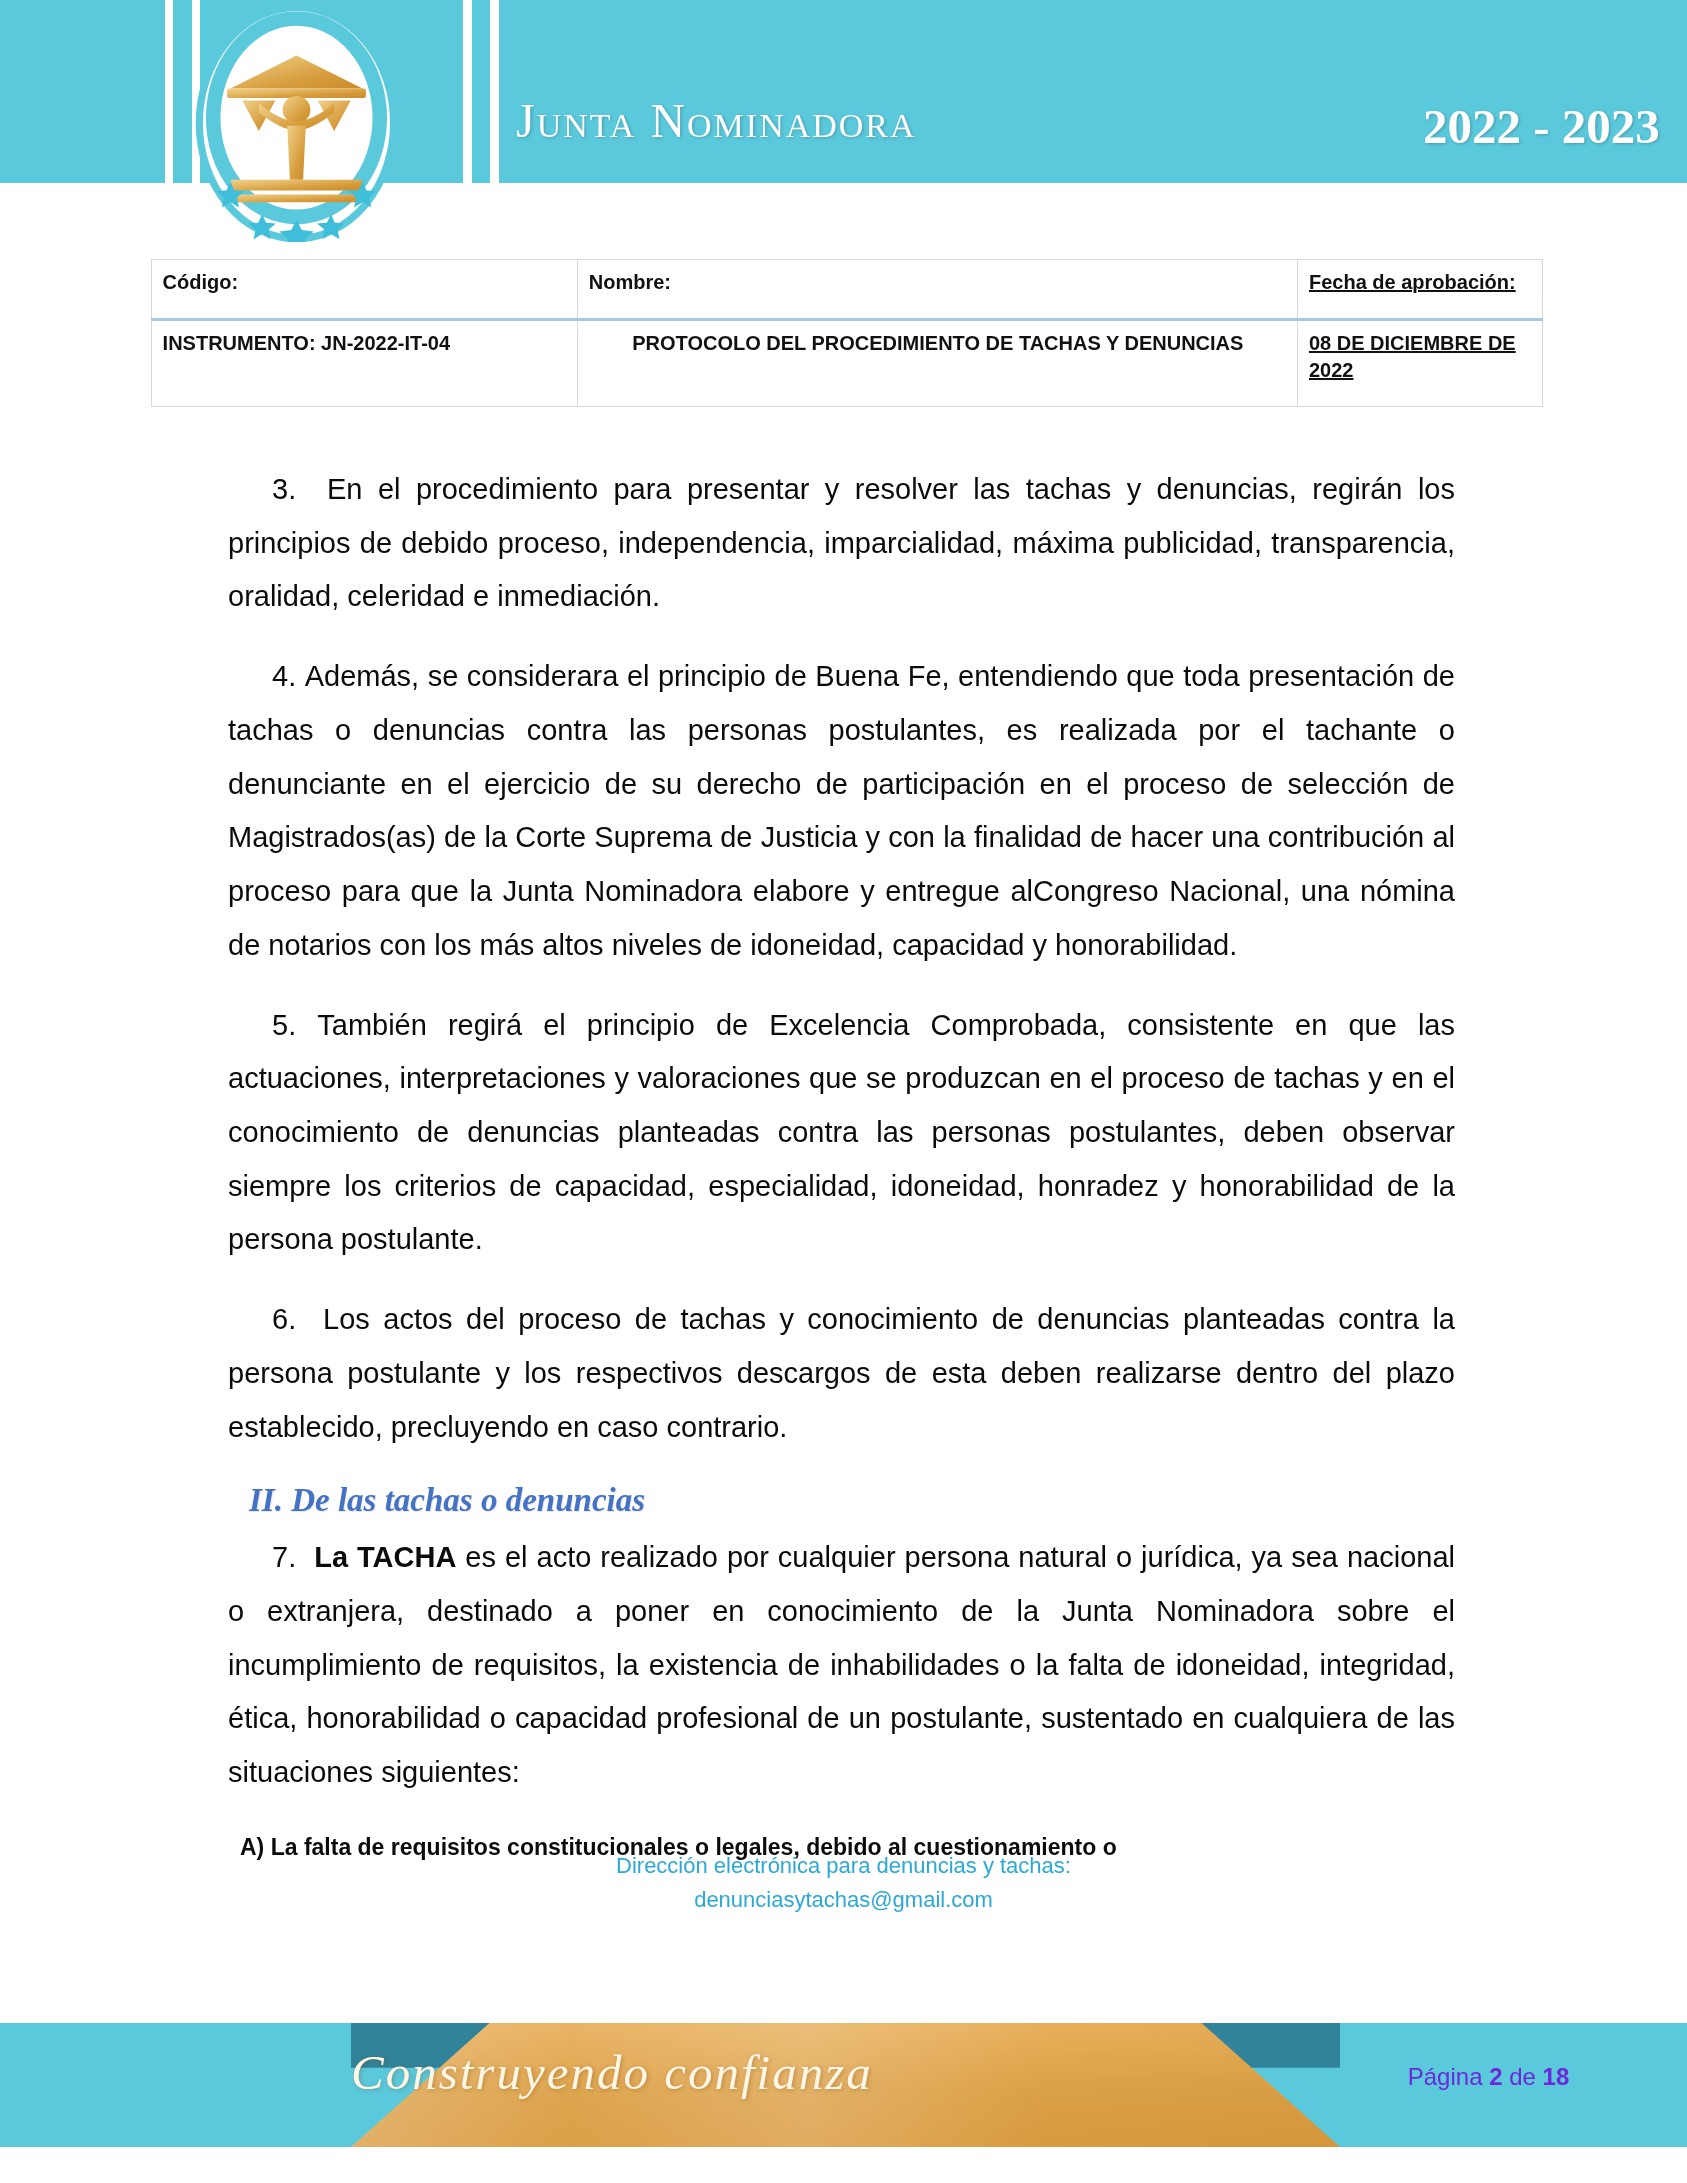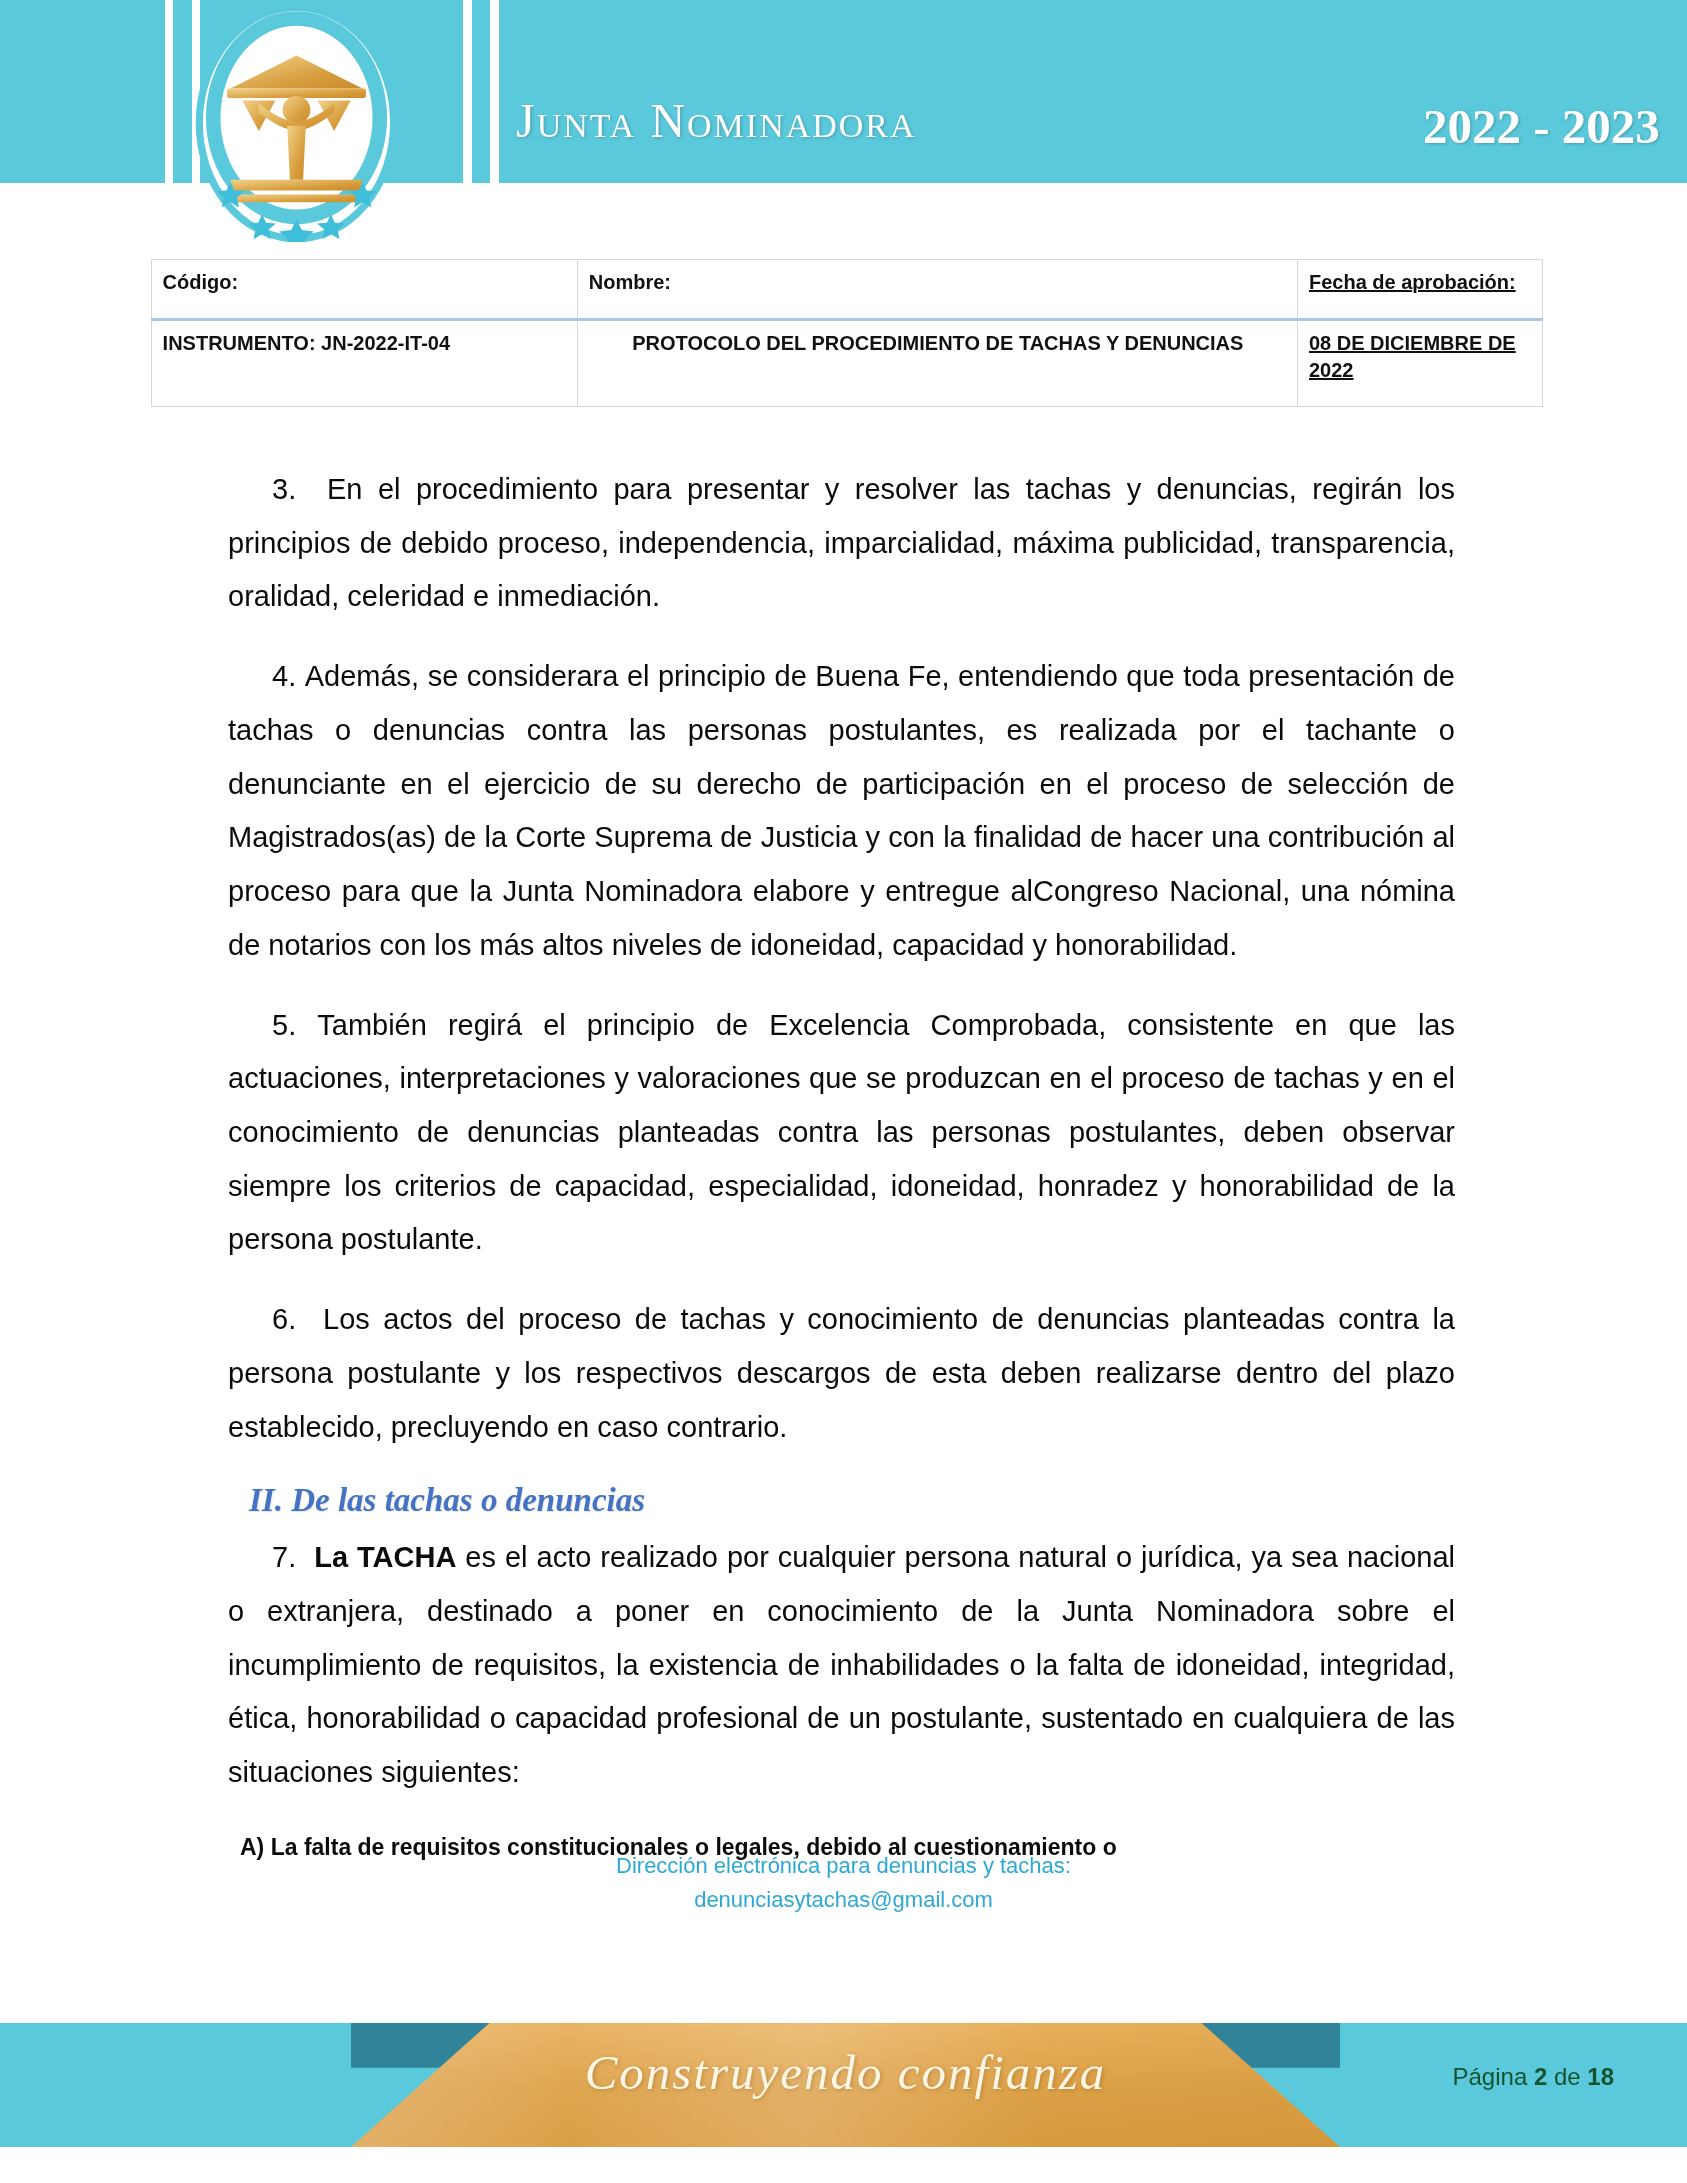--- a/index.html
+++ b/index.html
@@ -223,37 +223,37 @@
     height: 124px;
     background: #2E7F94;
     clip-path: polygon(8% 0%, 100% 0%, 100% 36%, 0% 36%);
     opacity: 0.95;
   }
   .footer-slogan {
     position: absolute;
     left: 351px;
     top: 2044px;
     width: 989px;
-    text-align: center;
+    text-align: left;
     font-family: "Liberation Serif", serif;
     font-style: italic;
     font-size: 49px;
     color: #FFF6E6;
     letter-spacing: 2px;
     text-shadow: 1.3px 1.3px 4px rgba(120,70,10,0.35);
   }
   .footer-pagenum {
     position: absolute;
     left: 1363px;
     top: 2063px;
     width: 251px;
-    text-align: right;
+    text-align: center;
     font-family: "Liberation Sans", sans-serif;
     font-size: 24px;
-    color: #14532d;
+    color: #6d28d9;
   }
   .footer-pagenum b { font-weight: bold; }
   .footer-bottom-white {
     position: absolute;
     left: 0;
     top: 2148px;
     width: 1687px;
     height: 36px;
     background: #ffffff;
   }

